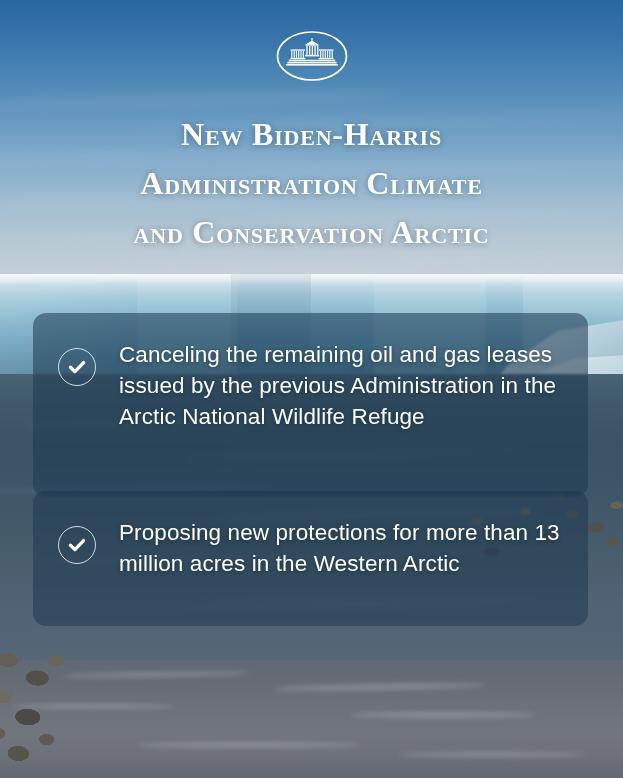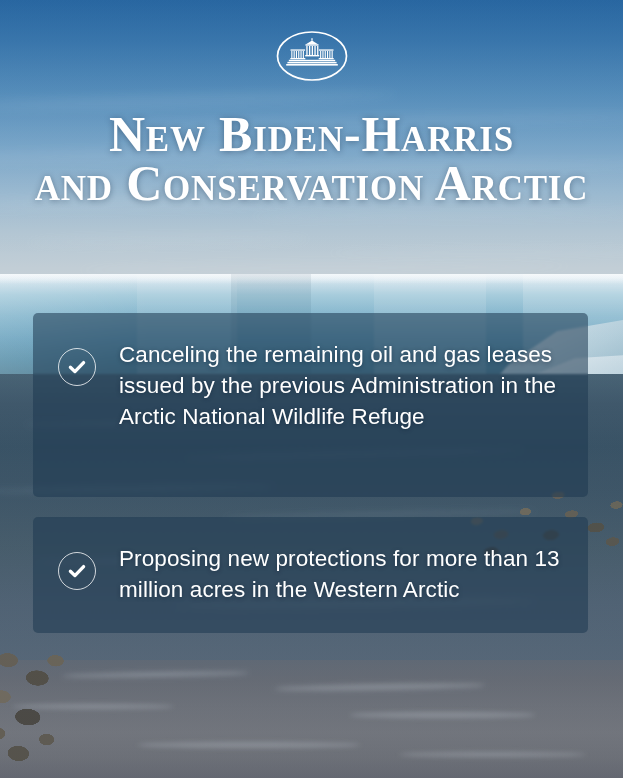--- a/index.html
+++ b/index.html
@@ -170,41 +170,41 @@
   .seal-wrap { position:absolute; left:0; right:0; top:30px; display:flex; justify-content:center; }
   .seal { display:block; }
 
   
   .headline {
     position:absolute; left:0; right:0; top:110px;
     text-align:center;
     color:#ffffff;
     font-family:"Liberation Serif", "DejaVu Serif", serif;
     font-variant:small-caps;
-    font-size:50px;
+    font-size:32px;
     line-height:49px;
     letter-spacing:0.8px;
     text-shadow:0 1px 6px rgba(10,30,55,.40);
     padding:0 12px;
   }
   .headline .ln { display:block; white-space:nowrap; }
 
   
   .card {
     position:absolute;
     left:33px; width:555px;
     background:rgba(30,57,80,0.55);
-    border-radius:5px;
+    border-radius:13px;
     backdrop-filter:blur(1px);
     display:flex;
     align-items:flex-start;
     padding:26px 22px 26px 25px;
   }
   #card-1 { top:313px; height:184px; }
-  #card-2 { top:517px; height:116px; }
+  #card-2 { top:491px; height:135px; }
 
   .check {
     flex:0 0 auto;
     width:38px; height:38px;
     border:1.6px solid rgba(255,255,255,0.78);
     border-radius:50%;
     display:flex; align-items:center; justify-content:center;
     margin-top:9px;
   }
   .check svg { display:block; }
@@ -320,20 +320,21 @@
 
           <rect x="13.8" y="29.8" width="46.4" height="1.5"></rect>
           <rect x="12.4" y="31.9" width="49.2" height="1.5"></rect>
           <rect x="11.2" y="34.0" width="51.6" height="1.6"></rect>
         </g>
       </svg>
     </div>
 
     <h1 class="headline">
       <span class="ln">New Biden-Harris</span>
+      <span class="ln">Administration Climate</span>
       <span class="ln">and Conservation Arctic</span>
     </h1>
 
     <div class="card" id="card-1">
       <span class="check">
         <svg width="20" height="20" viewBox="0 0 20 20" aria-hidden="true">
           <path d="M3.4 10.2 L7.9 14.6 L16.6 5.6" fill="none" stroke="#ffffff" stroke-width="3.3" stroke-linecap="round" stroke-linejoin="round"></path>
         </svg>
       </span>
       <p class="card-text">Canceling the remaining oil and gas leases issued by the previous Administration in the Arctic National Wildlife Refuge</p>

